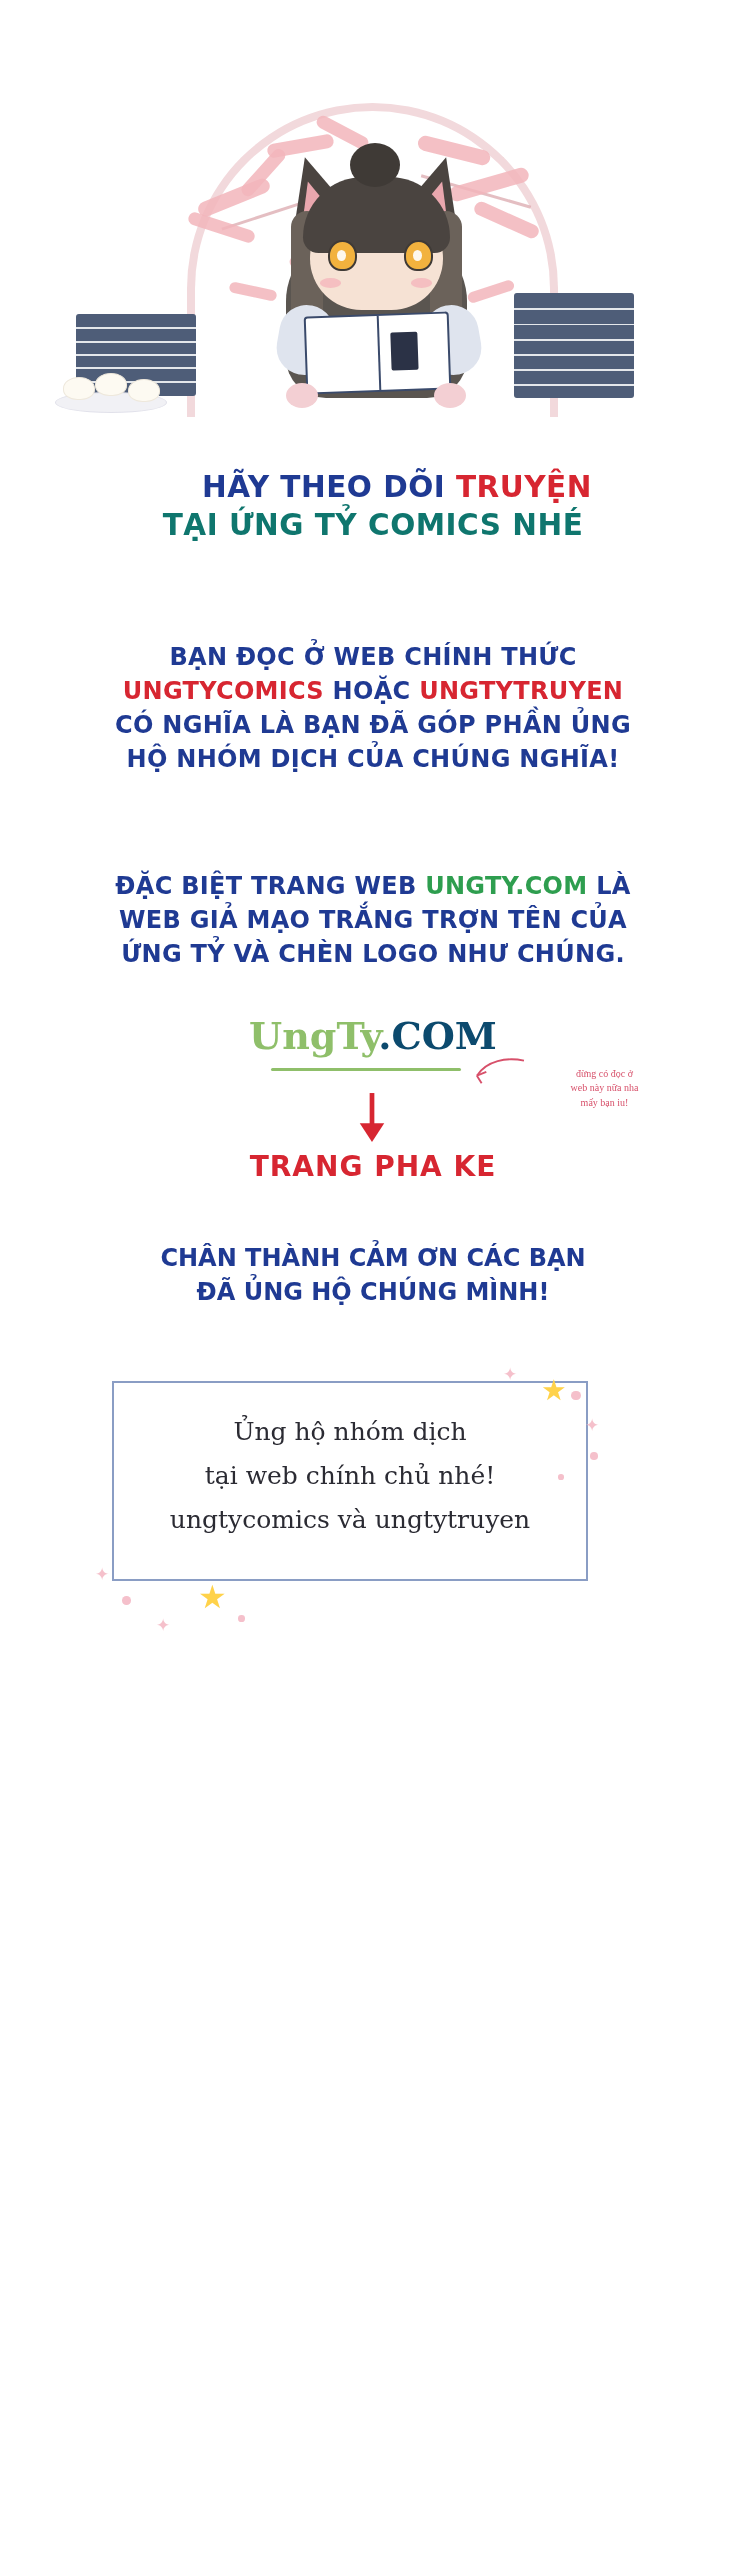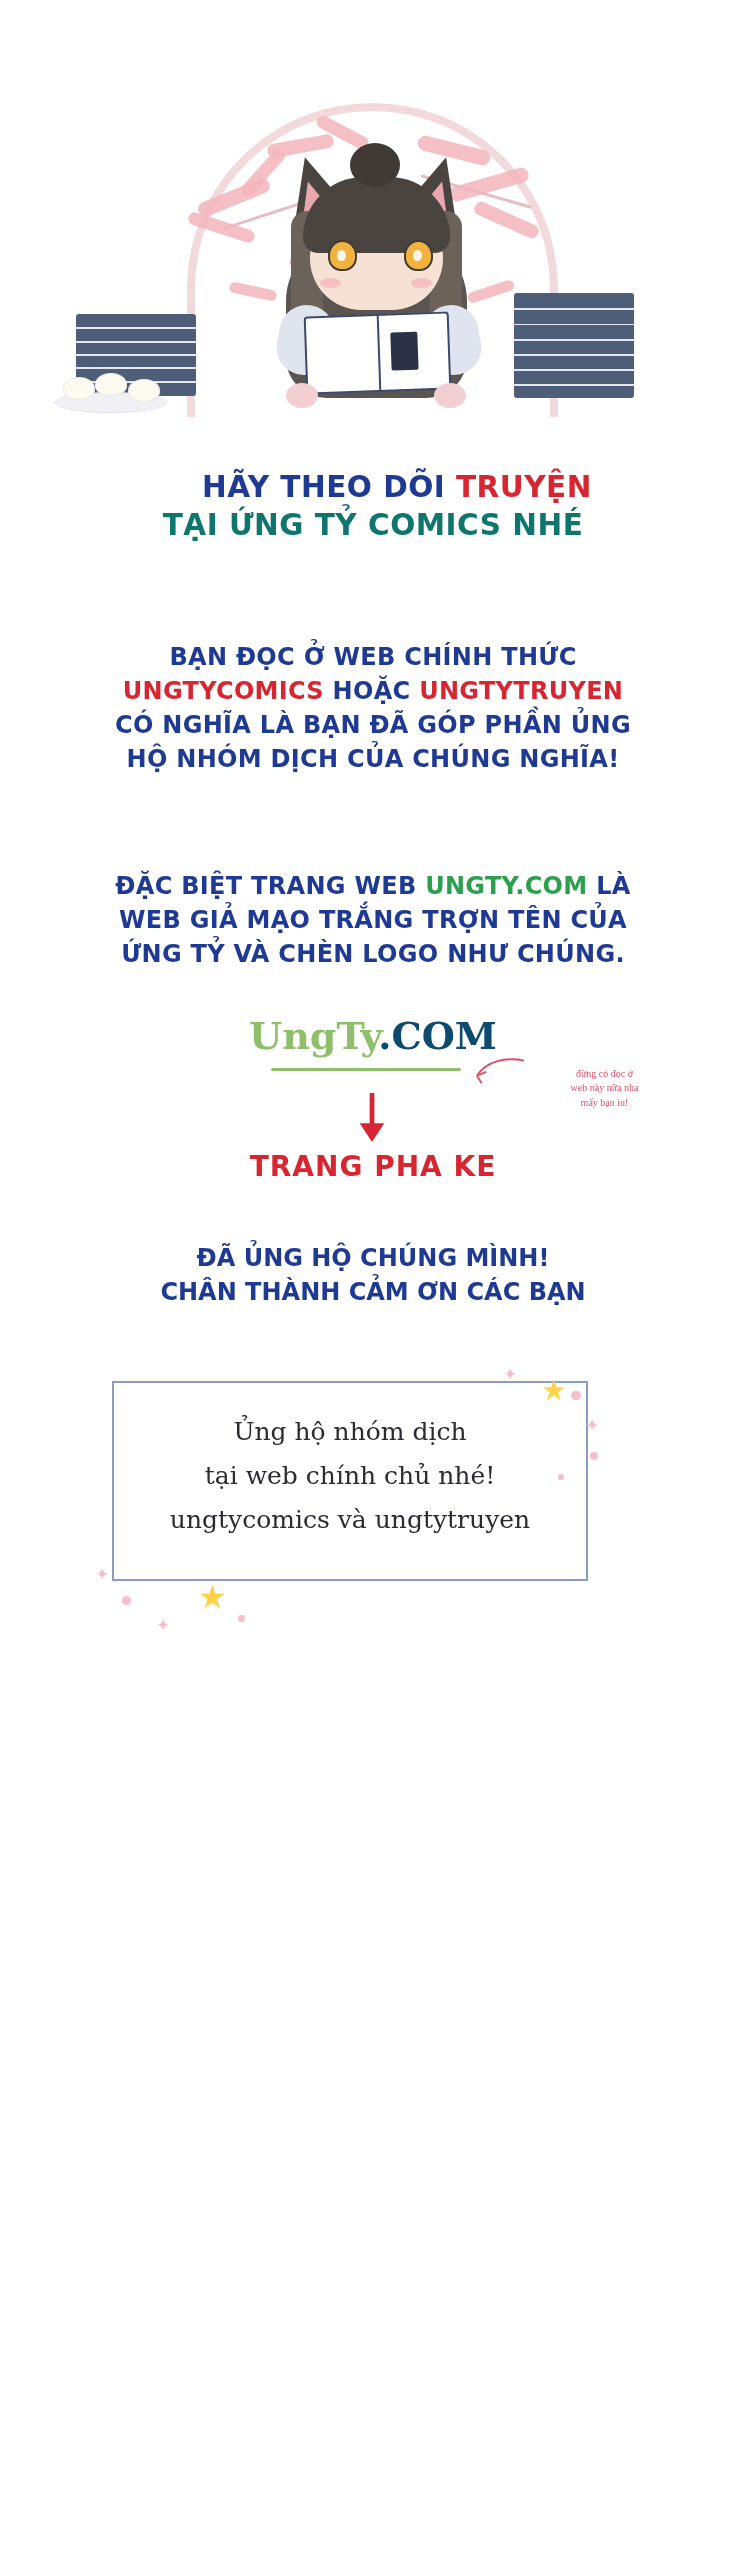--- a/index.html
+++ b/index.html
@@ -492,22 +492,22 @@
 
   <svg class="down-arrow" viewBox="0 0 34 56">
     <path d="M17 2 L17 38" stroke="#d72631" stroke-width="5" fill="none"></path>
     <path d="M17 54 L4 34 L30 34 Z" fill="#d72631"></path>
   </svg>
 
   <div class="fl-fake">TRANG PHA KE</div>
 </div>
 
 <div class="thanks">
+  <span class="ln">CHÂN THÀNH CẢM ƠN CÁC BẠN</span>
   <span class="ln">ĐÃ ỦNG HỘ CHÚNG MÌNH!</span>
-  <span class="ln">CHÂN THÀNH CẢM ƠN CÁC BẠN</span>
 </div>
 
 <div class="footer-card-wrap">
   <div class="footer-card">
     <div class="txt">
       <span>Ủng hộ nhóm dịch</span><br>
       <span>tại web chính chủ nhé!</span><br>
       <span>ungtycomics và ungtytruyen</span>
     </div>
   </div>

